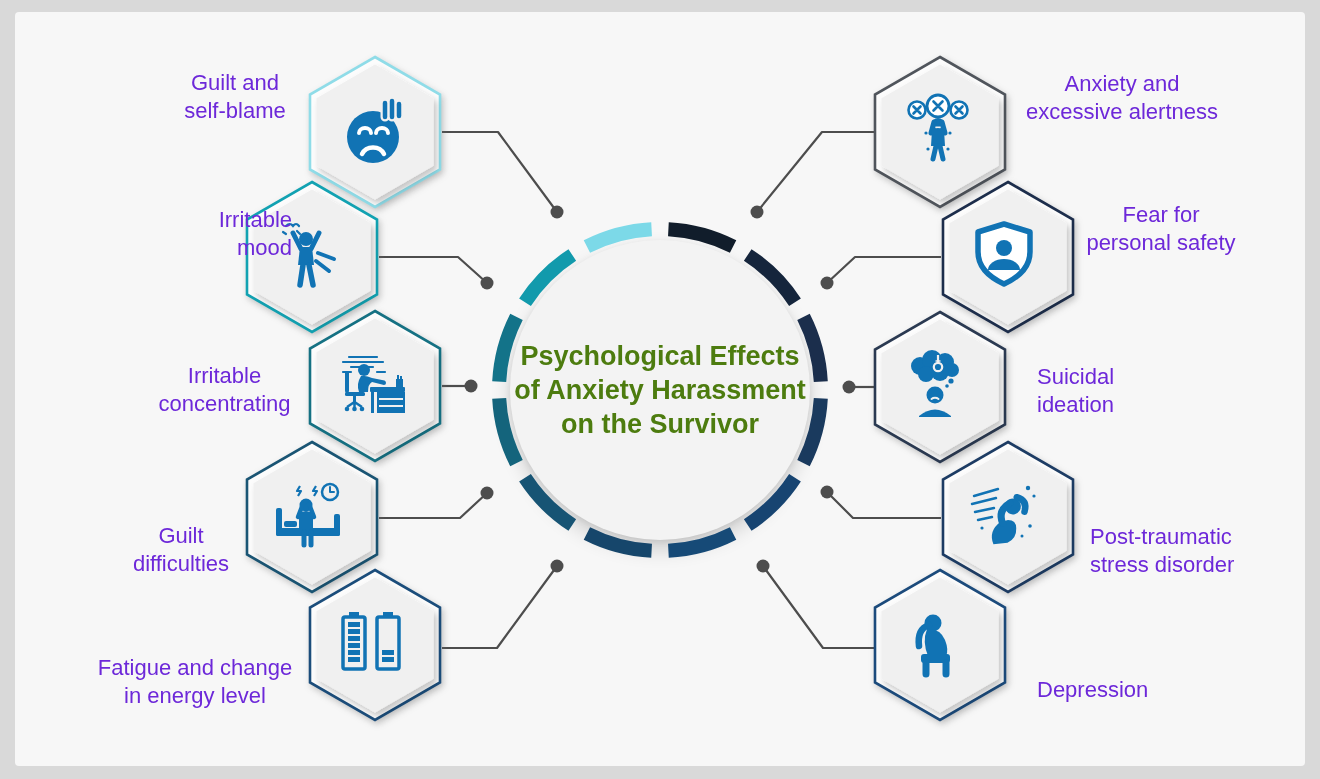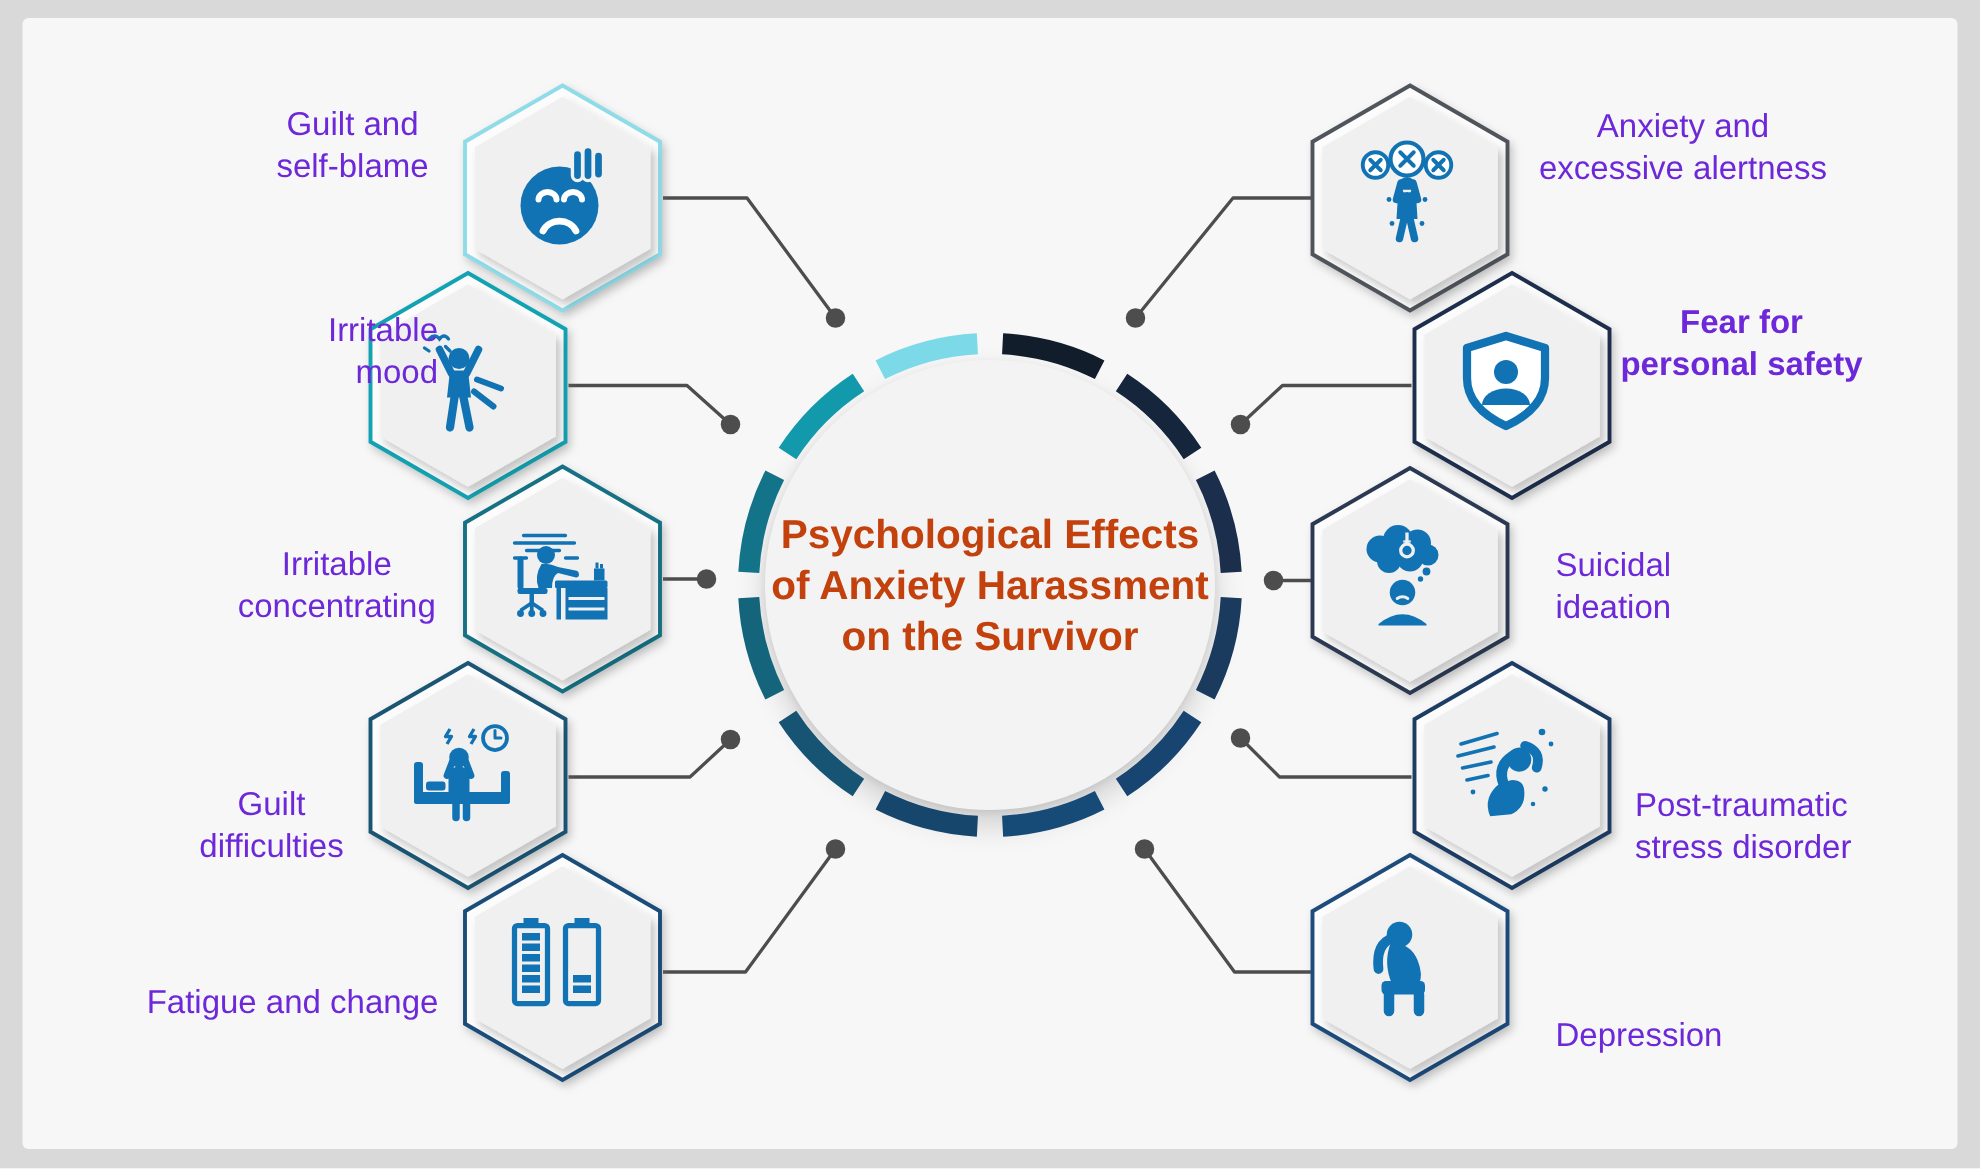--- a/index.html
+++ b/index.html
@@ -5,21 +5,21 @@
   html,body{margin:0;padding:0;}
   body{font-family:"Liberation Sans", sans-serif;}
   .canvas{position:relative;width:1320px;height:779px;background:#d9d9d9;overflow:hidden;}
   .panel{position:absolute;left:15px;top:12px;right:15px;bottom:13px;background:#f7f7f7;border-radius:4px;}
   .layer{position:absolute;left:0;top:0;width:1320px;height:779px;}
   .center-circle{
     position:absolute;left:510px;top:240px;width:300px;height:300px;border-radius:50%;
     background:#f3f3f3;box-shadow:0 10px 20px rgba(0,0,0,.16),0 2px 6px rgba(0,0,0,.08);
     display:flex;align-items:center;justify-content:center;z-index:1;
   }
-  .title{font-size:27px;line-height:34px;font-weight:bold;color:#c2410c;text-align:center;width:320px;}
+  .title{font-size:27px;line-height:34px;font-weight:bold;color:#4d7c0f;text-align:center;width:320px;}
   .lines-svg{z-index:2;pointer-events:none;}
   .hex{position:absolute;width:140px;height:158px;z-index:3;}
   .hex svg{filter:drop-shadow(2px 3px 3px rgba(110,110,110,.38));}
   .hex-outer{fill:#fcfcfc;stroke-width:2.6px;}
   .hex-inner{fill:#f0f0f0;}
   .label{position:absolute;font-size:22px;line-height:28px;color:#6d28d9;z-index:3;text-align:center;}
   .label.la{text-align:left;}
   .conn{stroke:#4d4d4d;stroke-width:2.2;fill:none;stroke-linejoin:round;}
   .dot{fill:#4d4d4d;}
   .ring-seg{fill:none;stroke-width:14;}
@@ -285,26 +285,27 @@
   <div class="label" style="left:112px;top:362px;width:225px;">
     <div>Irritable</div>
       <div>concentrating</div>
   </div>
   <div class="label" style="left:81px;top:522px;width:200px;">
     <div>Guilt</div>
       <div>difficulties</div>
   </div>
   <div class="label" style="left:65px;top:654px;width:260px;">
     <div>Fatigue and change</div>
+      <div>in energy level</div>
   </div>
   <div class="label" style="left:1012px;top:70px;width:220px;">
     <div>Anxiety and</div>
       <div>excessive alertness</div>
   </div>
-  <div class="label" style="left:1051px;top:201px;width:220px;font-weight:bold;">
+  <div class="label" style="left:1051px;top:201px;width:220px;">
     <div>Fear for</div>
       <div>personal safety</div>
   </div>
   <div class="label la" style="left:1037px;top:363px;width:220px;">
     <div>Suicidal</div>
       <div>ideation</div>
   </div>
   <div class="label la" style="left:1090px;top:523px;width:230px;">
     <div>Post-traumatic</div>
       <div>stress disorder</div>

